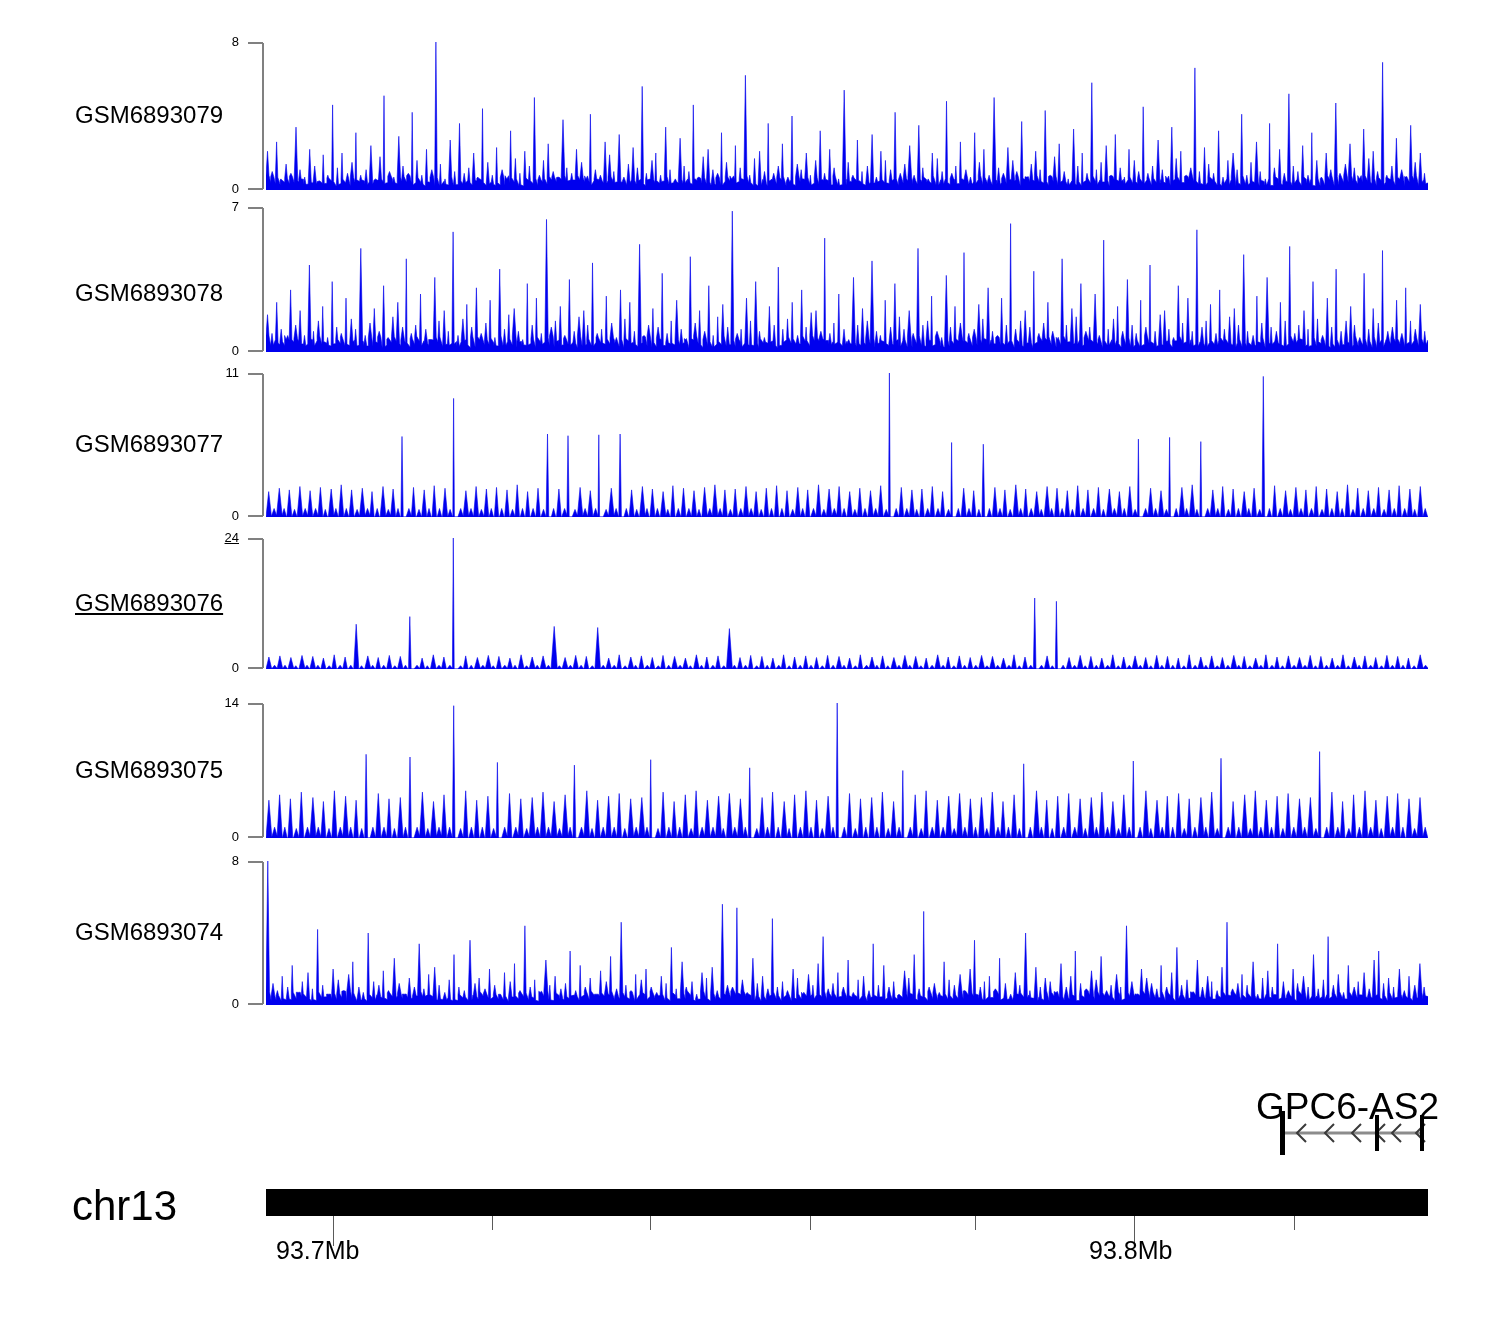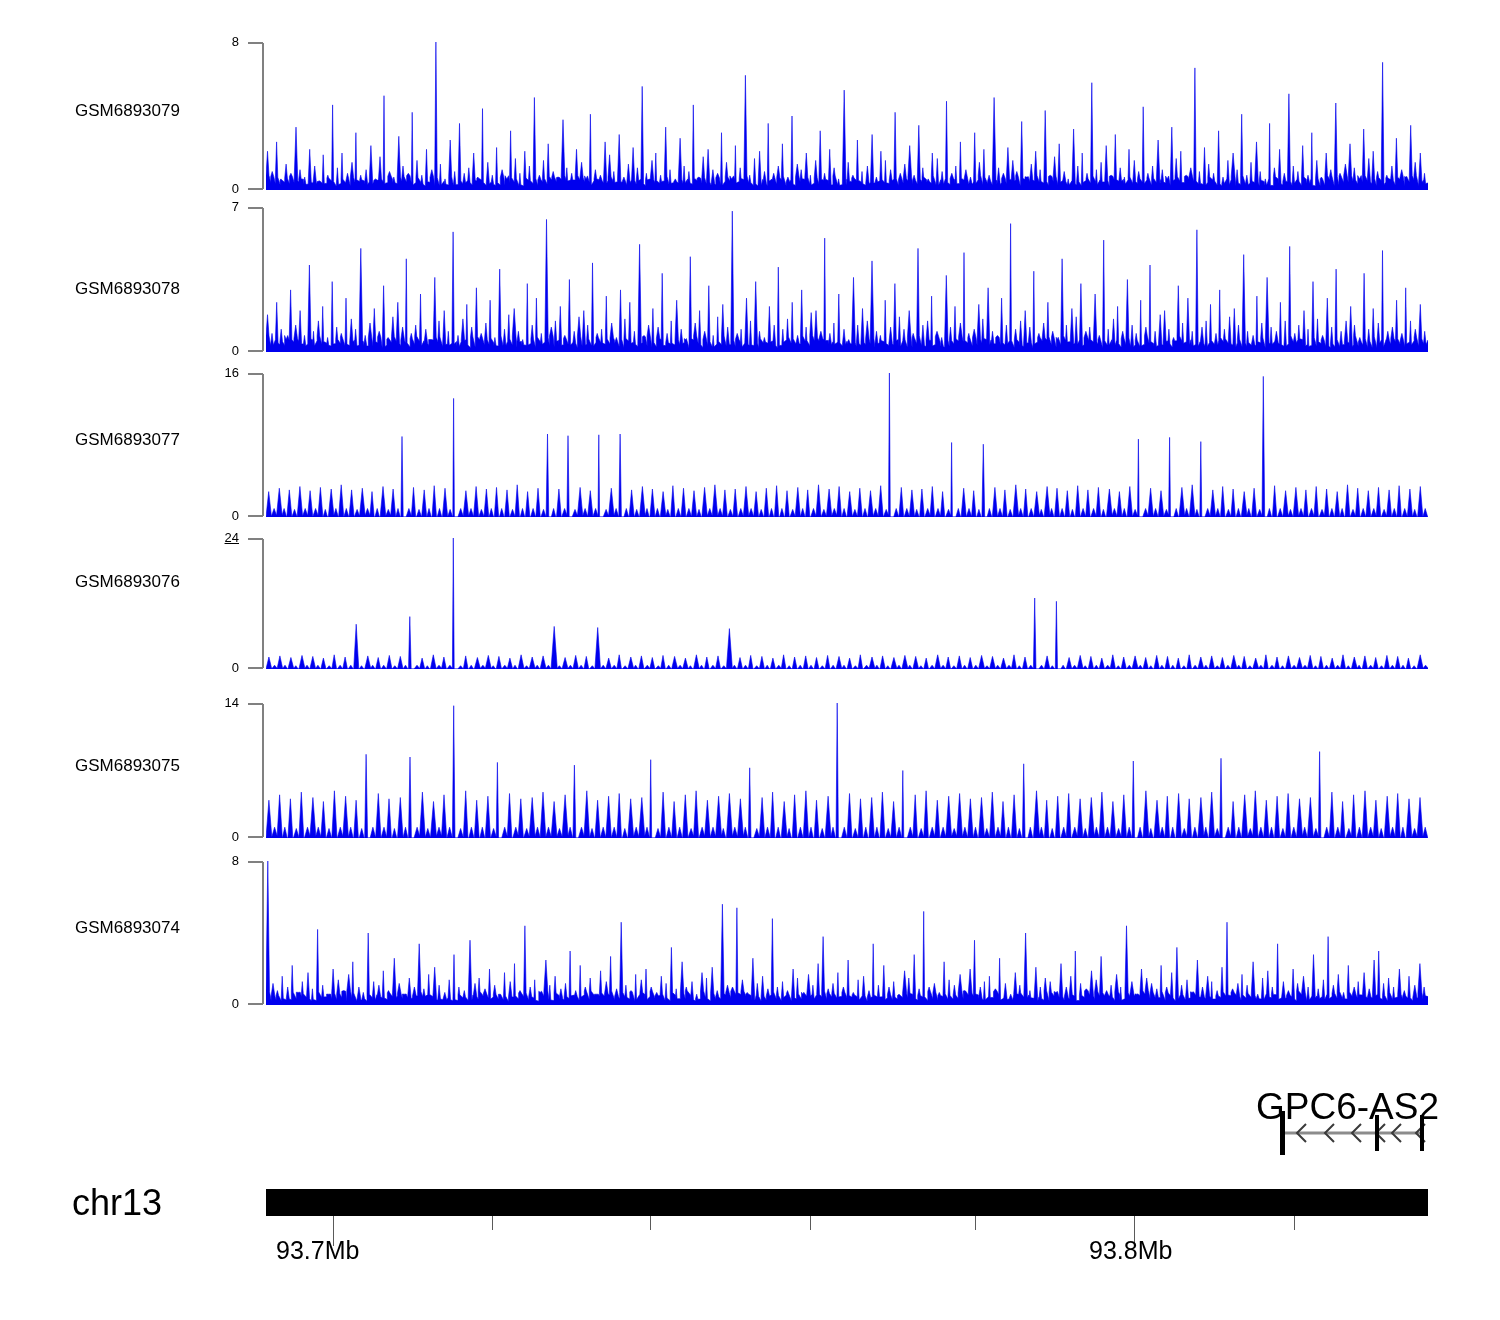--- a/index.html
+++ b/index.html
@@ -26,21 +26,21 @@
     position: absolute;
     left: 0;
     width: 1500px;
   }
 
   .track-label {
     position: absolute;
     left: 75px;
     width: 160px;
     text-align: left;
-    font-size: 17px;
+    font-size: 24px;
     color: #000000;
     white-space: nowrap;
   }
 
   .axis-max, .axis-min {
     position: absolute;
     right: 0;
     width: 34px;
     text-align: right;
     font-size: 13px;
@@ -83,21 +83,21 @@
     font-size: 37px;
     color: #000000;
     white-space: nowrap;
   }
 
   
   #chrom-label {
     position: absolute;
     left: 72px;
     top: 1182px;
-    font-size: 36px;
+    font-size: 42px;
     color: #000000;
     white-space: nowrap;
   }
   #ideogram-bar {
     position: absolute;
     left: 266px;
     top: 1189px;
     width: 1162px;
     height: 27px;
     background: #000000;
@@ -148,30 +148,30 @@
           <svg width="1162" height="145">
             <polygon points="0.0,145.0 0.0,128.8 1.5,107.7 3.0,128.8 4.6,138.8 4.6,137.9 6.0,126.4 7.4,137.9 9.3,133.3 9.3,136.0 10.7,95.3 12.1,136.0 13.9,137.6 13.9,134.6 15.2,122.2 16.5,134.6 18.6,138.5 18.6,128.5 20.1,132.6 21.7,128.5 23.2,133.3 23.2,132.4 24.6,82.9 25.9,132.4 27.9,135.2 27.9,131.8 29.7,118.1 31.5,131.8 32.5,134.0 32.5,137.1 34.1,103.6 35.6,137.1 37.2,136.9 37.2,138.7 38.5,128.4 39.8,138.7 41.8,137.1 41.8,132.2 43.4,58.0 45.0,132.2 46.5,132.7 46.5,138.8 47.5,124.3 48.5,138.8 51.1,133.7 51.1,128.9 52.4,113.9 53.7,128.9 55.8,137.3 55.8,134.5 56.7,99.4 57.7,134.5 60.4,135.9 60.4,138.3 61.6,130.5 62.8,138.3 65.1,139.1 65.1,137.1 66.2,74.6 67.3,137.1 69.7,136.6 69.7,132.4 70.7,120.1 71.8,132.4 74.4,136.6 74.4,129.9 75.3,126.4 76.2,129.9 79.0,138.6 79.0,137.3 80.0,91.1 81.0,137.3 83.7,138.6 83.7,135.1 85.3,111.9 87.0,135.1 88.3,133.3 88.3,139.0 89.6,122.2 91.0,139.0 93.0,138.3 93.0,133.4 94.8,41.4 96.6,133.4 97.6,135.3 97.6,139.1 99.2,128.4 100.8,139.1 102.3,139.1 102.3,130.9 104.0,116.0 105.8,130.9 106.9,138.7 106.9,134.7 108.3,101.5 109.8,134.7 111.6,135.8 111.6,130.1 113.2,124.3 114.8,130.1 116.2,140.7 116.2,139.6 117.6,78.7 119.1,139.6 120.8,137.9 120.8,132.3 122.1,130.5 123.4,132.3 125.5,135.5 125.5,129.5 126.9,109.8 128.3,129.5 130.1,134.1 130.1,136.3 131.8,95.3 133.5,136.3 134.8,139.0 134.8,133.2 136.6,120.1 138.5,133.2 139.4,136.0 139.4,136.0 140.3,51.8 141.1,136.0 144.1,139.9 144.1,131.7 145.3,126.4 146.4,131.7 148.7,137.5 148.7,129.2 149.7,118.1 150.7,129.2 153.4,134.2 153.4,138.5 154.5,87.0 155.6,138.5 158.0,133.8 158.0,136.3 159.8,122.2 161.6,136.3 162.7,138.5 162.7,132.5 163.9,132.6 165.0,132.5 167.3,133.0 167.3,130.2 168.8,70.4 170.2,130.2 172.0,135.0 172.0,130.0 173.0,113.9 173.9,130.0 176.6,139.5 176.6,137.6 178.2,103.6 179.8,137.6 181.3,137.2 181.3,138.2 182.3,124.3 183.3,138.2 185.9,136.5 185.9,136.9 187.1,24.9 188.2,136.9 190.6,134.6 190.6,139.5 192.0,128.4 193.4,139.5 195.2,134.7 195.2,133.2 196.9,111.9 198.6,133.2 199.9,133.0 199.9,138.0 200.8,97.4 201.8,138.0 204.5,140.7 204.5,130.0 205.7,120.1 206.9,130.0 209.2,140.1 209.2,129.8 210.4,80.8 211.6,129.8 213.8,133.0 213.8,131.1 215.2,126.4 216.5,131.1 218.5,138.2 218.5,132.7 219.9,116.0 221.3,132.7 223.1,137.6 223.1,131.2 224.1,93.2 225.0,131.2 227.8,135.9 227.8,138.7 228.9,130.5 230.1,138.7 232.4,139.1 232.4,128.9 233.7,62.1 235.0,128.9 237.0,138.7 237.0,138.5 238.5,122.2 240.0,138.5 241.7,134.3 241.7,132.1 242.8,107.7 243.8,132.1 246.3,138.0 246.3,129.4 248.2,101.5 250.0,129.4 251.0,140.4 251.0,134.8 252.4,124.3 253.7,134.8 255.6,134.4 255.6,137.9 256.7,132.6 257.8,137.9 260.3,138.3 260.3,137.9 261.3,76.6 262.2,137.9 264.9,136.5 264.9,132.0 266.2,118.1 267.5,132.0 269.6,140.5 269.6,130.1 270.4,91.1 271.3,130.1 274.2,134.7 274.2,137.3 275.3,126.4 276.4,137.3 278.9,134.9 278.9,130.7 280.5,12.4 282.2,130.7 283.5,138.8 283.5,129.1 285.3,120.1 287.1,129.1 288.2,140.0 288.2,134.3 289.4,113.9 290.7,134.3 292.8,133.4 292.8,138.2 294.3,99.4 295.7,138.2 297.5,137.7 297.5,131.5 298.8,128.4 300.1,131.5 302.1,137.3 302.1,138.1 303.4,72.5 304.6,138.1 306.8,135.7 306.8,136.3 308.2,124.3 309.7,136.3 311.4,140.7 311.4,129.4 313.0,109.8 314.7,129.4 316.1,138.9 316.1,138.3 317.8,103.6 319.5,138.3 320.7,136.9 320.7,131.9 321.7,118.1 322.7,131.9 325.4,138.6 325.4,139.0 326.5,55.9 327.7,139.0 330.0,135.3 330.0,130.4 331.2,126.4 332.4,130.4 334.7,135.7 334.7,136.0 335.6,122.2 336.6,136.0 339.3,137.3 339.3,132.1 340.3,89.1 341.2,132.1 344.0,137.1 344.0,130.9 345.7,116.0 347.5,130.9 348.6,133.6 348.6,136.5 350.4,130.5 352.2,136.5 353.2,139.5 353.2,132.3 354.5,82.9 355.7,132.3 357.9,140.6 357.9,131.6 358.9,111.9 359.9,131.6 362.5,134.0 362.5,136.3 363.8,95.3 365.1,136.3 367.2,135.5 367.2,137.2 368.4,124.3 369.5,137.2 371.8,139.5 371.8,136.6 373.6,37.3 375.3,136.6 376.5,135.6 376.5,129.8 377.9,128.4 379.4,129.8 381.1,138.7 381.1,128.7 382.6,118.1 384.2,128.7 385.8,140.2 385.8,135.4 386.9,101.5 387.9,135.4 390.4,140.0 390.4,131.5 392.1,120.1 393.8,131.5 395.1,132.7 395.1,138.3 396.2,66.3 397.3,138.3 399.7,138.6 399.7,135.7 401.1,126.4 402.4,135.7 404.4,136.8 404.4,136.3 405.2,113.9 406.0,136.3 409.0,137.9 409.0,132.8 410.7,93.2 412.4,132.8 413.7,138.0 413.7,136.6 415.2,122.2 416.8,136.6 418.3,135.4 418.3,131.6 419.4,132.6 420.4,131.6 423.0,140.7 423.0,131.6 424.3,49.7 425.5,131.6 427.6,133.1 427.6,129.0 429.2,116.0 430.7,129.0 432.3,136.8 432.3,137.9 433.6,103.6 434.9,137.9 436.9,140.6 436.9,132.6 438.7,124.3 440.5,132.6 441.6,138.7 441.6,134.8 442.8,78.7 444.0,134.8 446.2,139.7 446.2,139.8 447.2,128.4 448.1,139.8 450.9,137.1 450.9,134.2 451.7,109.8 452.5,134.2 455.5,137.8 455.5,129.0 456.8,97.4 458.1,129.0 460.2,139.1 460.2,137.2 461.7,120.1 463.3,137.2 464.8,137.8 464.8,133.4 466.3,4.1 467.8,133.4 469.4,139.4 469.4,132.5 471.2,126.4 473.0,132.5 474.1,134.7 474.1,139.8 475.1,122.2 476.1,139.8 478.7,136.6 478.7,137.8 480.5,91.1 482.2,137.8 483.4,138.2 483.4,138.1 484.5,113.9 485.6,138.1 488.0,138.5 488.0,135.9 489.7,74.6 491.5,135.9 492.7,140.8 492.7,131.7 493.5,124.3 494.4,131.7 497.3,136.1 497.3,135.0 498.4,130.5 499.5,135.0 502.0,136.3 502.0,135.0 503.4,99.4 504.7,135.0 506.6,134.1 506.6,138.4 508.2,118.1 509.7,138.4 511.3,140.8 511.3,138.5 512.3,60.1 513.4,138.5 515.9,138.3 515.9,135.2 516.8,122.2 517.7,135.2 520.6,132.8 520.6,130.0 521.5,111.9 522.5,130.0 525.2,136.2 525.2,131.7 526.2,95.3 527.2,131.7 529.9,137.1 529.9,136.7 531.6,128.4 533.3,136.7 534.5,136.9 534.5,129.1 535.7,82.9 536.8,129.1 539.2,134.3 539.2,133.7 540.1,120.1 541.0,133.7 543.8,138.7 543.8,128.5 545.2,105.6 546.6,128.5 548.5,134.0 548.5,131.0 550.0,103.6 551.5,131.0 553.1,133.8 553.1,131.3 554.9,124.3 556.6,131.3 557.8,133.0 557.8,133.6 558.7,31.1 559.6,133.6 562.4,133.4 562.4,137.5 563.9,126.4 565.5,137.5 567.1,134.8 567.1,137.2 567.9,116.0 568.7,137.2 571.7,135.3 571.7,136.0 572.8,87.0 573.9,136.0 576.4,139.0 576.4,137.6 578.0,122.2 579.6,137.6 581.0,134.2 581.0,136.7 582.7,132.6 584.3,136.7 585.6,136.4 585.6,135.8 587.5,70.4 589.3,135.8 590.3,139.6 590.3,136.8 591.7,118.1 593.1,136.8 594.9,138.3 594.9,135.4 596.5,101.5 598.1,135.4 599.6,137.4 599.6,131.9 601.3,113.9 603.1,131.9 604.2,136.8 604.2,131.4 606.0,53.9 607.9,131.4 608.9,140.6 608.9,137.0 610.5,124.3 612.0,137.0 613.5,135.3 613.5,133.4 614.4,128.4 615.2,133.4 618.2,134.8 618.2,136.6 619.2,93.2 620.2,136.6 622.8,138.4 622.8,136.7 624.6,120.1 626.4,136.7 627.5,138.0 627.5,133.4 628.9,76.6 630.3,133.4 632.1,132.7 632.1,139.2 633.4,109.8 634.7,139.2 636.8,133.8 636.8,132.9 638.0,122.2 639.1,132.9 641.4,140.3 641.4,130.7 643.2,103.6 645.0,130.7 646.1,140.5 646.1,130.4 647.2,126.4 648.3,130.4 650.7,136.8 650.7,128.7 652.0,41.4 653.3,128.7 655.4,138.5 655.4,138.6 656.9,118.1 658.5,138.6 660.0,139.5 660.0,133.2 661.6,113.9 663.2,133.2 664.7,133.4 664.7,139.0 665.6,89.1 666.6,139.0 669.3,137.5 669.3,129.7 671.0,124.3 672.7,129.7 674.0,134.4 674.0,139.4 675.7,130.5 677.4,139.4 678.6,140.2 678.6,133.5 680.3,68.4 682.0,133.5 683.3,139.5 683.3,133.7 684.5,120.1 685.7,133.7 687.9,136.8 687.9,131.9 689.0,99.4 690.0,131.9 692.6,133.9 692.6,130.0 694.4,116.0 696.2,130.0 697.2,134.8 697.2,133.6 698.0,45.6 698.9,133.6 701.8,135.9 701.8,130.6 702.8,126.4 703.7,130.6 706.5,139.3 706.5,130.8 708.2,122.2 710.0,130.8 711.1,138.3 711.1,132.0 712.8,97.4 714.5,132.0 715.8,136.3 715.8,131.4 716.8,111.9 717.9,131.4 720.4,132.6 720.4,137.8 722.1,80.8 723.8,137.8 725.1,133.0 725.1,137.0 726.5,124.3 728.0,137.0 729.7,136.5 729.7,130.5 731.5,128.4 733.2,130.5 734.4,138.3 734.4,135.9 735.6,91.1 736.9,135.9 739.0,137.9 739.0,136.8 740.4,118.1 741.7,136.8 743.7,133.4 743.7,133.4 744.6,16.6 745.5,133.4 748.3,140.4 748.3,132.6 749.6,122.2 750.9,132.6 753.0,135.3 753.0,139.0 754.6,113.9 756.3,139.0 757.6,139.2 757.6,136.2 759.2,103.6 760.8,136.2 762.3,135.7 762.3,135.7 763.8,120.1 765.4,135.7 766.9,140.7 766.9,136.8 767.8,64.2 768.7,136.8 771.6,135.0 771.6,130.5 772.9,126.4 774.1,130.5 776.2,133.9 776.2,131.0 777.7,116.0 779.1,131.0 780.9,133.0 780.9,129.7 781.9,95.3 782.9,129.7 785.5,137.9 785.5,130.1 786.7,124.3 788.0,130.1 790.2,140.3 790.2,130.3 791.2,132.6 792.2,130.3 794.8,138.0 794.8,128.7 796.1,51.8 797.5,128.7 799.5,133.2 799.5,134.9 800.4,118.1 801.4,134.9 804.1,134.8 804.1,136.7 805.9,101.5 807.7,136.7 808.8,136.7 808.8,137.3 810.2,109.8 811.6,137.3 813.4,133.4 813.4,138.9 814.9,76.6 816.5,138.9 818.0,137.4 818.0,130.8 819.9,124.3 821.8,130.8 822.7,133.8 822.7,132.4 823.7,120.1 824.7,132.4 827.3,135.1 827.3,135.0 829.1,87.0 830.9,135.0 832.0,137.3 832.0,132.6 833.3,128.4 834.5,132.6 836.6,140.7 836.6,133.7 837.7,33.1 838.7,133.7 841.3,138.2 841.3,137.9 842.2,122.2 843.2,137.9 845.9,132.7 845.9,138.0 847.5,111.9 849.1,138.0 850.6,133.8 850.6,136.7 851.6,99.4 852.7,136.7 855.2,140.3 855.2,131.6 856.7,124.3 858.1,131.6 859.9,137.4 859.9,130.9 861.4,72.5 862.9,130.9 864.5,139.4 864.5,139.7 866.1,118.1 867.6,139.7 869.2,137.9 869.2,133.2 870.2,126.4 871.2,133.2 873.8,139.6 873.8,138.8 874.7,93.2 875.5,138.8 878.5,137.3 878.5,129.1 879.9,120.1 881.3,129.1 883.1,136.3 883.1,134.5 884.0,58.0 884.8,134.5 887.8,136.8 887.8,139.6 889.1,124.3 890.5,139.6 892.4,138.2 892.4,137.4 894.2,107.7 895.9,137.4 897.1,138.3 897.1,134.2 898.6,103.6 900.1,134.2 901.7,134.0 901.7,137.0 902.9,122.2 904.0,137.0 906.4,140.3 906.4,133.9 907.6,130.5 908.8,133.9 911.0,133.7 911.0,129.1 912.3,78.7 913.6,129.1 915.7,133.8 915.7,136.2 916.6,116.0 917.6,136.2 920.3,134.9 920.3,137.5 921.9,91.1 923.6,137.5 925.0,132.7 925.0,138.8 926.2,124.3 927.3,138.8 929.6,137.7 929.6,139.3 930.9,22.8 932.2,139.3 934.2,134.8 934.2,136.3 936.0,120.1 937.7,136.3 938.9,139.2 938.9,139.4 940.1,113.9 941.4,139.4 943.5,135.5 943.5,133.6 944.5,97.4 945.5,133.6 948.2,137.1 948.2,138.3 950.0,126.4 951.7,138.3 952.8,133.2 952.8,130.6 953.7,82.9 954.5,130.6 957.5,134.9 957.5,131.6 958.4,122.2 959.3,131.6 962.1,136.2 962.1,137.0 963.6,109.8 965.1,137.0 966.8,137.9 966.8,139.7 968.3,101.5 969.9,139.7 971.4,135.9 971.4,132.1 972.5,118.1 973.5,132.1 976.1,139.8 976.1,135.7 977.7,47.6 979.4,135.7 980.7,139.6 980.7,135.2 981.6,124.3 982.5,135.2 985.4,138.2 985.4,137.6 987.1,128.4 988.8,137.6 990.0,138.8 990.0,134.8 990.9,89.1 991.8,134.8 994.7,135.8 994.7,131.0 995.8,116.0 996.9,131.0 999.3,140.7 999.3,135.4 1001.1,70.4 1003.0,135.4 1004.0,136.9 1004.0,137.2 1005.1,120.1 1006.3,137.2 1008.6,134.7 1008.6,135.5 1010.4,124.3 1012.2,135.5 1013.3,137.2 1013.3,137.6 1014.4,95.3 1015.5,137.6 1017.9,139.2 1017.9,139.1 1019.2,113.9 1020.4,139.1 1022.6,136.8 1022.6,128.8 1023.7,39.4 1024.8,128.8 1027.2,134.7 1027.2,135.7 1028.8,126.4 1030.4,135.7 1031.9,132.8 1031.9,131.8 1032.8,118.1 1033.8,131.8 1036.5,132.6 1036.5,139.1 1038.0,103.6 1039.6,139.1 1041.2,137.8 1041.2,139.5 1042.0,122.2 1042.9,139.5 1045.8,138.2 1045.8,130.5 1047.0,74.6 1048.2,130.5 1050.4,139.2 1050.4,134.8 1051.5,111.9 1052.5,134.8 1055.1,136.5 1055.1,133.0 1056.6,128.4 1058.1,133.0 1059.7,139.6 1059.7,139.3 1061.3,91.1 1062.9,139.3 1064.4,140.6 1064.4,137.1 1065.7,120.1 1066.9,137.1 1069.0,139.8 1069.0,132.5 1070.1,62.1 1071.1,132.5 1073.7,139.8 1073.7,137.4 1075.1,124.3 1076.4,137.4 1078.3,137.8 1078.3,135.2 1080.1,113.9 1081.8,135.2 1083.0,135.9 1083.0,139.7 1084.7,99.4 1086.4,139.7 1087.6,137.5 1087.6,128.6 1088.5,118.1 1089.4,128.6 1092.3,139.2 1092.3,135.2 1093.8,130.5 1095.4,135.2 1096.9,138.1 1096.9,131.7 1098.1,66.3 1099.3,131.7 1101.6,140.4 1101.6,134.3 1102.7,122.2 1103.9,134.3 1106.2,140.4 1106.2,129.8 1107.2,101.5 1108.3,129.8 1110.9,140.8 1110.9,136.1 1112.3,116.0 1113.8,136.1 1115.5,132.9 1115.5,139.7 1116.5,43.5 1117.5,139.7 1120.2,132.6 1120.2,133.6 1121.8,124.3 1123.4,133.6 1124.8,137.2 1124.8,131.4 1126.4,120.1 1128.0,131.4 1129.5,134.7 1129.5,131.8 1130.6,93.2 1131.7,131.8 1134.1,136.9 1134.1,133.8 1135.9,126.4 1137.6,133.8 1138.8,139.8 1138.8,136.7 1139.7,80.8 1140.7,136.7 1143.4,135.3 1143.4,137.9 1144.5,113.9 1145.5,137.9 1148.1,133.8 1148.1,130.2 1149.3,122.2 1150.6,130.2 1152.7,139.3 1152.7,131.8 1154.3,97.4 1155.8,131.8 1157.4,136.5 1157.4,137.6 1158.7,124.3 1160.1,137.6 1162.0,133.1 1162.0,145.0" fill="#0000ee" stroke="#0000ee" stroke-width="0.6"></polygon>
           </svg>
         </div>
       </div>
       <div class="track" style="top: 373px; height: 144px;">
         <div class="track-label" style="top: 57px;">GSM6893077</div>
         <svg class="axis-box" width="1500" height="144">
           <path d="M248,1 L263,1 M263,1 L263,143 M248,143 L263,143" fill="none" stroke="#808080" stroke-width="2"></path>
         </svg>
-        <div class="axis-max" style="left: 205px; top: -7px;">16</div>
+        <div class="axis-max" style="left: 205px; top: -7px;">11</div>
         <div class="axis-min" style="left: 205px; top: 136px;">0</div>
         <div class="data-area" style="left: 266px; top: 0px; width: 1162px; height: 144px;">
           <svg width="1162" height="144">
             <polygon points="0.0,144.0 0.0,144.0 2.7,118.6 5.5,144.0 5.2,144.0 8.1,135.5 11.1,144.0 10.4,144.0 13.3,115.2 16.3,144.0 15.6,144.0 18.1,135.5 20.6,144.0 20.8,144.0 23.3,116.9 25.9,144.0 25.9,144.0 28.5,136.4 31.1,144.0 31.1,144.0 33.9,113.5 36.7,144.0 36.3,144.0 39.2,135.5 42.1,144.0 41.5,144.0 44.1,117.7 46.8,144.0 46.7,144.0 49.6,135.5 52.5,144.0 51.9,144.0 54.4,114.4 56.9,144.0 57.1,144.0 59.3,136.4 61.5,144.0 62.3,144.0 65.2,116.0 68.1,144.0 67.4,144.0 69.9,135.5 72.3,144.0 72.6,144.0 75.2,111.8 77.8,144.0 77.8,144.0 80.3,135.5 82.8,144.0 83.0,144.0 85.6,116.9 88.1,144.0 88.2,144.0 91.1,136.4 93.9,144.0 93.4,144.0 96.3,115.2 99.3,144.0 98.6,144.0 101.5,135.5 104.5,144.0 103.8,144.0 106.0,118.6 108.2,144.0 108.9,144.0 111.2,135.5 113.4,144.0 114.1,144.0 117.0,113.5 119.9,144.0 119.3,144.0 122.3,136.4 125.3,144.0 124.5,144.0 127.1,116.0 129.7,144.0 129.7,144.0 132.0,135.5 134.3,144.0 134.9,144.0 136.0,63.5 137.2,144.0 140.1,144.0 142.9,135.5 145.7,144.0 145.3,144.0 147.5,114.4 149.7,144.0 150.4,144.0 153.0,136.4 155.6,144.0 155.6,144.0 158.2,116.9 160.7,144.0 160.8,144.0 163.0,135.5 165.3,144.0 166.0,144.0 168.2,112.7 170.5,144.0 171.2,144.0 173.5,135.5 175.8,144.0 176.4,144.0 179.0,115.2 181.7,144.0 181.6,144.0 184.1,136.4 186.7,144.0 186.8,144.0 187.6,25.4 188.4,144.0 191.9,144.0 194.7,135.5 197.5,144.0 197.1,144.0 199.9,117.7 202.8,144.0 202.3,144.0 205.0,135.5 207.7,144.0 207.5,144.0 210.1,113.5 212.7,144.0 212.7,144.0 215.4,136.4 218.2,144.0 217.9,144.0 220.4,116.0 222.8,144.0 223.1,144.0 225.3,135.5 227.6,144.0 228.3,144.0 230.5,114.4 232.7,144.0 233.4,144.0 235.7,135.5 238.1,144.0 238.6,144.0 241.0,116.9 243.4,144.0 243.8,144.0 246.5,136.4 249.2,144.0 249.0,144.0 251.2,111.8 253.5,144.0 254.2,144.0 256.5,135.5 258.8,144.0 259.4,144.0 261.6,118.6 263.9,144.0 264.6,144.0 267.1,135.5 269.6,144.0 269.8,144.0 272.0,115.2 274.3,144.0 274.9,144.0 277.5,136.4 280.1,144.0 280.1,144.0 281.5,61.0 282.8,144.0 285.3,144.0 287.6,135.5 289.8,144.0 290.5,144.0 292.9,116.0 295.3,144.0 295.7,144.0 298.6,135.5 301.6,144.0 300.9,144.0 302.0,62.7 303.2,144.0 306.1,144.0 309.0,136.4 312.0,144.0 311.3,144.0 314.1,114.4 316.9,144.0 316.4,144.0 319.1,135.5 321.8,144.0 321.6,144.0 324.3,117.7 327.0,144.0 326.8,144.0 329.6,135.5 332.3,144.0 332.0,144.0 332.8,61.8 333.6,144.0 337.2,144.0 340.1,136.4 343.0,144.0 342.4,144.0 345.3,115.2 348.2,144.0 347.6,144.0 350.1,135.5 352.7,144.0 352.8,144.0 354.1,61.0 355.4,144.0 357.9,144.0 360.3,135.5 362.7,144.0 363.1,144.0 365.6,116.9 368.2,144.0 368.3,144.0 370.7,136.4 373.1,144.0 373.5,144.0 376.4,113.5 379.3,144.0 378.7,144.0 381.0,135.5 383.2,144.0 383.9,144.0 386.4,116.0 389.0,144.0 389.1,144.0 391.4,135.5 393.8,144.0 394.3,144.0 397.1,118.6 400.0,144.0 399.4,144.0 401.8,136.4 404.2,144.0 404.6,144.0 406.9,112.7 409.1,144.0 409.8,144.0 412.3,135.5 414.9,144.0 415.0,144.0 417.5,115.2 419.9,144.0 420.2,144.0 422.9,135.5 425.6,144.0 425.4,144.0 428.0,117.7 430.7,144.0 430.6,144.0 433.0,136.4 435.3,144.0 435.8,144.0 438.6,114.4 441.4,144.0 440.9,144.0 443.8,135.5 446.6,144.0 446.1,144.0 448.9,111.8 451.8,144.0 451.3,144.0 454.1,135.5 456.8,144.0 456.5,144.0 458.9,116.9 461.4,144.0 461.7,144.0 464.4,136.4 467.1,144.0 466.9,144.0 469.2,116.0 471.6,144.0 472.1,144.0 474.8,135.5 477.6,144.0 477.3,144.0 480.0,113.5 482.8,144.0 482.4,144.0 485.1,135.5 487.8,144.0 487.6,144.0 490.1,118.6 492.6,144.0 492.8,144.0 495.2,136.4 497.7,144.0 498.0,144.0 500.3,115.2 502.7,144.0 503.2,144.0 505.5,135.5 507.8,144.0 508.4,144.0 510.6,112.7 512.8,144.0 513.6,144.0 515.9,135.5 518.3,144.0 518.8,144.0 521.0,117.7 523.3,144.0 523.9,144.0 526.7,136.4 529.4,144.0 529.1,144.0 531.8,114.4 534.4,144.0 534.3,144.0 536.7,135.5 539.1,144.0 539.5,144.0 541.7,116.9 543.9,144.0 544.7,144.0 547.5,135.5 550.3,144.0 549.9,144.0 552.5,111.8 555.1,144.0 555.1,144.0 557.9,136.4 560.7,144.0 560.3,144.0 563.1,116.0 565.9,144.0 565.4,144.0 568.3,135.5 571.3,144.0 570.6,144.0 573.1,113.5 575.5,144.0 575.8,144.0 578.1,135.5 580.5,144.0 581.0,144.0 583.7,118.6 586.4,144.0 586.2,144.0 588.9,136.4 591.6,144.0 591.4,144.0 593.8,115.2 596.3,144.0 596.6,144.0 599.0,135.5 601.4,144.0 601.8,144.0 604.5,117.7 607.3,144.0 606.9,144.0 609.7,135.5 612.4,144.0 612.1,144.0 614.7,112.7 617.2,144.0 617.3,144.0 620.2,136.4 623.2,144.0 622.5,144.0 623.4,0.0 624.3,144.0 627.7,144.0 630.2,135.5 632.8,144.0 632.9,144.0 635.3,114.4 637.7,144.0 638.1,144.0 640.8,135.5 643.5,144.0 643.3,144.0 645.9,116.9 648.6,144.0 648.4,144.0 650.7,136.4 653.1,144.0 653.6,144.0 655.9,116.0 658.3,144.0 658.8,144.0 661.7,135.5 664.6,144.0 664.0,144.0 666.3,113.5 668.6,144.0 669.2,144.0 672.0,135.5 674.8,144.0 674.4,144.0 676.6,118.6 678.8,144.0 679.6,144.0 682.5,136.4 685.3,144.0 684.8,144.0 685.6,69.5 686.4,144.0 689.9,144.0 692.3,135.5 694.6,144.0 695.1,144.0 697.7,115.2 700.3,144.0 700.3,144.0 703.0,135.5 705.7,144.0 705.5,144.0 707.7,117.7 710.0,144.0 710.7,144.0 712.9,136.4 715.2,144.0 715.9,144.0 717.3,71.2 718.7,144.0 721.1,144.0 723.4,135.5 725.8,144.0 726.3,144.0 728.9,114.4 731.5,144.0 731.4,144.0 734.0,135.5 736.6,144.0 736.6,144.0 738.9,116.9 741.2,144.0 741.8,144.0 744.2,136.4 746.7,144.0 747.0,144.0 749.8,111.8 752.7,144.0 752.2,144.0 754.7,135.5 757.2,144.0 757.4,144.0 759.7,116.0 761.9,144.0 762.6,144.0 765.2,135.5 767.8,144.0 767.8,144.0 770.7,118.6 773.6,144.0 772.9,144.0 775.3,136.4 777.7,144.0 778.1,144.0 781.1,113.5 784.0,144.0 783.3,144.0 785.6,135.5 788.0,144.0 788.5,144.0 791.0,115.2 793.5,144.0 793.7,144.0 796.1,135.5 798.6,144.0 798.9,144.0 801.3,117.7 803.7,144.0 804.1,144.0 806.4,136.4 808.7,144.0 809.3,144.0 811.7,112.7 814.2,144.0 814.4,144.0 817.1,135.5 819.8,144.0 819.6,144.0 821.9,116.9 824.2,144.0 824.8,144.0 827.6,135.5 830.4,144.0 830.0,144.0 832.4,114.4 834.7,144.0 835.2,144.0 837.4,136.4 839.7,144.0 840.4,144.0 843.4,116.0 846.3,144.0 845.6,144.0 848.4,135.5 851.2,144.0 850.8,144.0 853.4,118.6 856.0,144.0 855.9,144.0 858.3,135.5 860.6,144.0 861.1,144.0 863.8,113.5 866.5,144.0 866.3,144.0 869.1,136.4 872.0,144.0 871.5,144.0 872.4,66.1 873.2,144.0 876.7,144.0 879.6,135.5 882.5,144.0 881.9,144.0 884.6,115.2 887.3,144.0 887.1,144.0 889.6,135.5 892.1,144.0 892.3,144.0 895.0,117.7 897.8,144.0 897.4,144.0 900.4,136.4 903.4,144.0 902.6,144.0 903.6,64.4 904.5,144.0 907.8,144.0 910.2,135.5 912.5,144.0 913.0,144.0 915.9,114.4 918.8,144.0 918.2,144.0 920.6,135.5 923.1,144.0 923.4,144.0 926.2,111.8 929.0,144.0 928.6,144.0 930.9,136.4 933.2,144.0 933.8,144.0 934.8,68.6 935.8,144.0 938.9,144.0 941.7,135.5 944.5,144.0 944.1,144.0 946.8,116.9 949.6,144.0 949.3,144.0 951.8,135.5 954.2,144.0 954.5,144.0 956.7,113.5 959.0,144.0 959.7,144.0 962.4,136.4 965.1,144.0 964.9,144.0 967.1,116.0 969.4,144.0 970.1,144.0 972.4,135.5 974.8,144.0 975.3,144.0 978.2,118.6 981.1,144.0 980.4,144.0 982.8,135.5 985.2,144.0 985.6,144.0 988.1,115.2 990.6,144.0 990.8,144.0 993.7,136.4 996.5,144.0 996.0,144.0 997.3,3.4 998.7,144.0 1001.2,144.0 1003.4,135.5 1005.7,144.0 1006.4,144.0 1008.6,112.7 1010.8,144.0 1011.6,144.0 1014.2,135.5 1016.8,144.0 1016.8,144.0 1019.6,117.7 1022.4,144.0 1021.9,144.0 1024.5,136.4 1027.0,144.0 1027.1,144.0 1029.9,114.4 1032.7,144.0 1032.3,144.0 1035.0,135.5 1037.8,144.0 1037.5,144.0 1039.9,116.9 1042.2,144.0 1042.7,144.0 1045.5,135.5 1048.3,144.0 1047.9,144.0 1050.2,113.5 1052.4,144.0 1053.1,144.0 1056.0,136.4 1058.9,144.0 1058.3,144.0 1060.6,116.0 1063.0,144.0 1063.4,144.0 1065.9,135.5 1068.4,144.0 1068.6,144.0 1071.2,118.6 1073.7,144.0 1073.8,144.0 1076.1,135.5 1078.4,144.0 1079.0,144.0 1081.5,111.8 1084.0,144.0 1084.2,144.0 1087.0,136.4 1089.8,144.0 1089.4,144.0 1091.7,115.2 1094.0,144.0 1094.6,144.0 1097.2,135.5 1099.8,144.0 1099.8,144.0 1102.3,117.7 1104.8,144.0 1104.9,144.0 1107.8,135.5 1110.6,144.0 1110.1,144.0 1112.5,114.4 1114.8,144.0 1115.3,144.0 1118.1,136.4 1121.0,144.0 1120.5,144.0 1123.1,116.9 1125.6,144.0 1125.7,144.0 1128.3,135.5 1130.8,144.0 1130.9,144.0 1133.1,112.7 1135.4,144.0 1136.1,144.0 1138.7,135.5 1141.4,144.0 1141.3,144.0 1143.9,116.0 1146.5,144.0 1146.4,144.0 1148.7,136.4 1151.0,144.0 1151.6,144.0 1154.3,113.5 1156.9,144.0 1156.8,144.0 1159.2,135.5 1161.7,144.0 1162.0,144.0" fill="#0000ee" stroke="#0000ee" stroke-width="0.6"></polygon>
           </svg>
         </div>
       </div>
       <div class="track" style="top: 538px; height: 131px;">
-        <div class="track-label" style="top: 34px;">GSM6893076</div>
+        <div class="track-label" style="top: 51px; text-decoration: underline;">GSM6893076</div>
         <svg class="axis-box" width="1500" height="131">
           <path d="M248,1 L263,1 M263,1 L263,130 M248,130 L263,130" fill="none" stroke="#808080" stroke-width="2"></path>
         </svg>
         <div class="axis-max" style="left: 205px; top: -7px; text-decoration: underline;">24</div>
         <div class="axis-min" style="left: 205px; top: 123px;">0</div>
         <div class="data-area" style="left: 266px; top: 0px; width: 1162px; height: 131px;">
           <svg width="1162" height="131">
             <polygon points="0.0,131.0 0.0,131.0 2.9,119.0 5.8,131.0 5.5,131.0 8.6,127.2 11.7,131.0 11.0,131.0 13.9,117.9 16.8,131.0 16.4,131.0 19.0,127.2 21.5,131.0 21.9,131.0 24.9,119.5 27.9,131.0 27.4,131.0 29.8,127.7 32.2,131.0 32.9,131.0 36.0,117.4 39.1,131.0 38.4,131.0 41.0,127.2 43.7,131.0 43.8,131.0 46.8,118.4 49.7,131.0 49.3,131.0 51.9,127.2 54.5,131.0 54.8,131.0 57.4,120.1 60.0,131.0 60.3,131.0 63.2,127.7 66.2,131.0 65.8,131.0 68.2,116.8 70.6,131.0 71.3,131.0 74.1,127.2 76.9,131.0 76.7,131.0 79.1,119.0 81.5,131.0 82.2,131.0 84.8,127.2 87.3,131.0 87.7,131.0 90.2,86.2 92.8,131.0 93.2,131.0 95.5,127.7 97.9,131.0 98.7,131.0 101.8,117.9 104.9,131.0 104.1,131.0 106.7,127.2 109.2,131.0 109.6,131.0 112.2,119.5 114.7,131.0 115.1,131.0 117.7,127.2 120.4,131.0 120.6,131.0 123.3,117.4 126.0,131.0 126.1,131.0 128.8,127.7 131.6,131.0 131.5,131.0 134.3,118.4 137.1,131.0 137.0,131.0 139.5,127.2 141.9,131.0 142.5,131.0 143.8,78.6 145.2,131.0 148.0,131.0 151.0,127.2 154.1,131.0 153.5,131.0 156.1,120.1 158.8,131.0 159.0,131.0 161.3,127.7 163.7,131.0 164.4,131.0 167.3,116.8 170.2,131.0 169.9,131.0 173.0,127.2 176.2,131.0 175.4,131.0 177.9,119.0 180.4,131.0 180.9,131.0 183.9,127.2 186.9,131.0 186.4,131.0 187.3,0.0 188.2,131.0 191.8,131.0 194.6,127.7 197.4,131.0 197.3,131.0 199.7,117.9 202.1,131.0 202.8,131.0 205.2,127.2 207.6,131.0 208.3,131.0 211.4,119.5 214.5,131.0 213.8,131.0 216.9,127.2 219.9,131.0 219.2,131.0 222.3,117.4 225.4,131.0 224.7,131.0 227.2,127.7 229.7,131.0 230.2,131.0 232.9,118.4 235.6,131.0 235.7,131.0 238.8,127.2 241.9,131.0 241.2,131.0 243.9,120.1 246.7,131.0 246.7,131.0 249.0,127.2 251.4,131.0 252.1,131.0 255.1,116.8 258.1,131.0 257.6,131.0 260.6,127.7 263.5,131.0 263.1,131.0 266.2,119.0 269.3,131.0 268.6,131.0 271.2,127.2 273.9,131.0 274.1,131.0 277.1,117.9 280.2,131.0 279.5,131.0 282.4,127.2 285.2,131.0 285.0,131.0 288.2,88.4 291.3,131.0 290.5,131.0 293.4,127.7 296.2,131.0 296.0,131.0 299.1,119.5 302.1,131.0 301.5,131.0 304.4,127.2 307.3,131.0 306.9,131.0 309.7,117.4 312.5,131.0 312.4,131.0 315.1,127.2 317.8,131.0 317.9,131.0 320.3,118.4 322.8,131.0 323.4,131.0 326.3,127.7 329.1,131.0 328.9,131.0 331.7,89.5 334.5,131.0 334.3,131.0 337.2,127.2 340.0,131.0 339.8,131.0 342.7,120.1 345.5,131.0 345.3,131.0 348.2,127.2 351.1,131.0 350.8,131.0 353.2,116.8 355.5,131.0 356.3,131.0 359.1,127.7 361.9,131.0 361.8,131.0 364.8,119.0 367.8,131.0 367.2,131.0 369.6,127.2 372.1,131.0 372.7,131.0 375.4,117.9 378.0,131.0 378.2,131.0 381.3,127.2 384.3,131.0 383.7,131.0 386.3,119.5 388.9,131.0 389.2,131.0 392.3,127.7 395.3,131.0 394.6,131.0 397.0,117.4 399.4,131.0 400.1,131.0 402.7,127.2 405.3,131.0 405.6,131.0 408.6,118.4 411.7,131.0 411.1,131.0 414.1,127.2 417.0,131.0 416.6,131.0 419.4,120.1 422.3,131.0 422.0,131.0 424.4,127.7 426.8,131.0 427.5,131.0 430.4,116.8 433.3,131.0 433.0,131.0 435.5,127.2 437.9,131.0 438.5,131.0 440.8,119.0 443.2,131.0 444.0,131.0 446.9,127.2 449.9,131.0 449.5,131.0 452.0,117.9 454.6,131.0 454.9,131.0 457.8,127.7 460.7,131.0 460.4,131.0 463.4,90.6 466.4,131.0 465.9,131.0 468.4,127.2 471.0,131.0 471.4,131.0 474.0,119.5 476.6,131.0 476.9,131.0 479.5,127.2 482.2,131.0 482.3,131.0 484.7,117.4 487.0,131.0 487.8,131.0 490.7,127.7 493.6,131.0 493.3,131.0 495.9,118.4 498.5,131.0 498.8,131.0 501.2,127.2 503.6,131.0 504.3,131.0 506.9,120.1 509.5,131.0 509.7,131.0 512.8,127.2 515.8,131.0 515.2,131.0 517.6,116.8 520.0,131.0 520.7,131.0 523.2,127.7 525.6,131.0 526.2,131.0 528.6,119.0 531.1,131.0 531.7,131.0 534.2,127.2 536.8,131.0 537.2,131.0 539.7,117.9 542.2,131.0 542.6,131.0 545.0,127.2 547.5,131.0 548.1,131.0 550.5,119.5 553.0,131.0 553.6,131.0 556.3,127.7 559.1,131.0 559.1,131.0 561.6,117.4 564.0,131.0 564.6,131.0 567.1,127.2 569.6,131.0 570.0,131.0 573.0,118.4 575.9,131.0 575.5,131.0 578.0,127.2 580.4,131.0 581.0,131.0 583.6,120.1 586.2,131.0 586.5,131.0 589.4,127.7 592.3,131.0 592.0,131.0 594.3,116.8 596.7,131.0 597.4,131.0 600.6,127.2 603.7,131.0 602.9,131.0 606.0,119.0 609.1,131.0 608.4,131.0 610.9,127.2 613.3,131.0 613.9,131.0 616.6,117.9 619.3,131.0 619.4,131.0 621.8,127.7 624.2,131.0 624.8,131.0 627.9,119.5 631.0,131.0 630.3,131.0 633.0,127.2 635.6,131.0 635.8,131.0 638.9,117.4 642.0,131.0 641.3,131.0 643.8,127.2 646.4,131.0 646.8,131.0 649.7,118.4 652.7,131.0 652.3,131.0 654.9,127.7 657.5,131.0 657.7,131.0 660.2,120.1 662.6,131.0 663.2,131.0 666.1,127.2 668.9,131.0 668.7,131.0 671.7,116.8 674.7,131.0 674.2,131.0 677.1,127.2 680.0,131.0 679.7,131.0 682.2,119.0 684.7,131.0 685.1,131.0 687.9,127.7 690.7,131.0 690.6,131.0 693.3,117.9 696.0,131.0 696.1,131.0 698.6,127.2 701.2,131.0 701.6,131.0 704.2,119.5 706.8,131.0 707.1,131.0 709.8,127.2 712.5,131.0 712.5,131.0 715.6,117.4 718.7,131.0 718.0,131.0 721.0,127.7 723.9,131.0 723.5,131.0 726.5,118.4 729.5,131.0 729.0,131.0 731.7,127.2 734.5,131.0 734.5,131.0 737.5,120.1 740.5,131.0 740.0,131.0 743.0,127.2 746.1,131.0 745.4,131.0 748.0,116.8 750.5,131.0 750.9,131.0 753.3,127.7 755.8,131.0 756.4,131.0 759.0,119.0 761.6,131.0 761.9,131.0 764.8,127.2 767.7,131.0 767.4,131.0 768.7,60.0 770.0,131.0 772.8,131.0 775.5,127.2 778.1,131.0 778.3,131.0 781.1,117.9 783.9,131.0 783.8,131.0 786.3,127.7 788.8,131.0 789.3,131.0 790.4,63.3 791.5,131.0 794.8,131.0 797.1,127.2 799.5,131.0 800.2,131.0 803.1,119.5 805.9,131.0 805.7,131.0 808.6,127.2 811.5,131.0 811.2,131.0 814.2,117.4 817.2,131.0 816.7,131.0 819.2,127.7 821.8,131.0 822.2,131.0 824.9,118.4 827.6,131.0 827.7,131.0 830.3,127.2 832.9,131.0 833.1,131.0 835.8,120.1 838.6,131.0 838.6,131.0 841.7,127.2 844.9,131.0 844.1,131.0 846.8,116.8 849.5,131.0 849.6,131.0 852.3,127.7 855.0,131.0 855.1,131.0 857.7,119.0 860.4,131.0 860.5,131.0 863.3,127.2 866.1,131.0 866.0,131.0 869.1,117.9 872.2,131.0 871.5,131.0 874.3,127.2 877.0,131.0 877.0,131.0 879.7,119.5 882.4,131.0 882.5,131.0 884.8,127.7 887.2,131.0 887.9,131.0 890.7,117.4 893.4,131.0 893.4,131.0 895.9,127.2 898.4,131.0 898.9,131.0 901.5,118.4 904.0,131.0 904.4,131.0 906.8,127.2 909.2,131.0 909.9,131.0 912.3,120.1 914.6,131.0 915.3,131.0 917.9,127.7 920.5,131.0 920.8,131.0 923.2,116.8 925.6,131.0 926.3,131.0 929.1,127.2 932.0,131.0 931.8,131.0 934.8,119.0 937.8,131.0 937.3,131.0 939.9,127.2 942.4,131.0 942.8,131.0 945.7,117.9 948.6,131.0 948.2,131.0 951.3,127.7 954.4,131.0 953.7,131.0 956.4,119.5 959.1,131.0 959.2,131.0 961.9,127.2 964.7,131.0 964.7,131.0 967.8,117.4 971.0,131.0 970.2,131.0 972.8,127.2 975.4,131.0 975.6,131.0 978.2,118.4 980.8,131.0 981.1,131.0 983.9,127.7 986.7,131.0 986.6,131.0 989.7,120.1 992.8,131.0 992.1,131.0 994.9,127.2 997.8,131.0 997.6,131.0 999.9,116.8 1002.3,131.0 1003.0,131.0 1006.0,127.2 1008.9,131.0 1008.5,131.0 1011.0,119.0 1013.5,131.0 1014.0,131.0 1016.5,127.7 1018.9,131.0 1019.5,131.0 1022.4,117.9 1025.3,131.0 1025.0,131.0 1028.1,127.2 1031.1,131.0 1030.5,131.0 1033.5,119.5 1036.6,131.0 1035.9,131.0 1039.0,127.2 1042.0,131.0 1041.4,131.0 1044.2,117.4 1047.0,131.0 1046.9,131.0 1049.5,127.7 1052.1,131.0 1052.4,131.0 1054.9,118.4 1057.5,131.0 1057.9,131.0 1060.5,127.2 1063.1,131.0 1063.3,131.0 1066.2,120.1 1069.0,131.0 1068.8,131.0 1071.7,127.2 1074.6,131.0 1074.3,131.0 1077.0,116.8 1079.6,131.0 1079.8,131.0 1082.3,127.7 1084.8,131.0 1085.3,131.0 1088.3,119.0 1091.4,131.0 1090.7,131.0 1093.1,127.2 1095.5,131.0 1096.2,131.0 1098.9,117.9 1101.5,131.0 1101.7,131.0 1104.7,127.2 1107.7,131.0 1107.2,131.0 1109.7,119.5 1112.3,131.0 1112.7,131.0 1115.5,127.7 1118.2,131.0 1118.2,131.0 1120.9,117.4 1123.6,131.0 1123.6,131.0 1126.4,127.2 1129.2,131.0 1129.1,131.0 1131.7,118.4 1134.4,131.0 1134.6,131.0 1137.0,127.2 1139.4,131.0 1140.1,131.0 1142.4,120.1 1144.8,131.0 1145.6,131.0 1148.1,127.7 1150.7,131.0 1151.0,131.0 1154.2,116.8 1157.3,131.0 1156.5,131.0 1159.6,127.2 1162.7,131.0 1162.0,131.0" fill="#0000ee" stroke="#0000ee" stroke-width="0.6"></polygon>
           </svg>
         </div>

